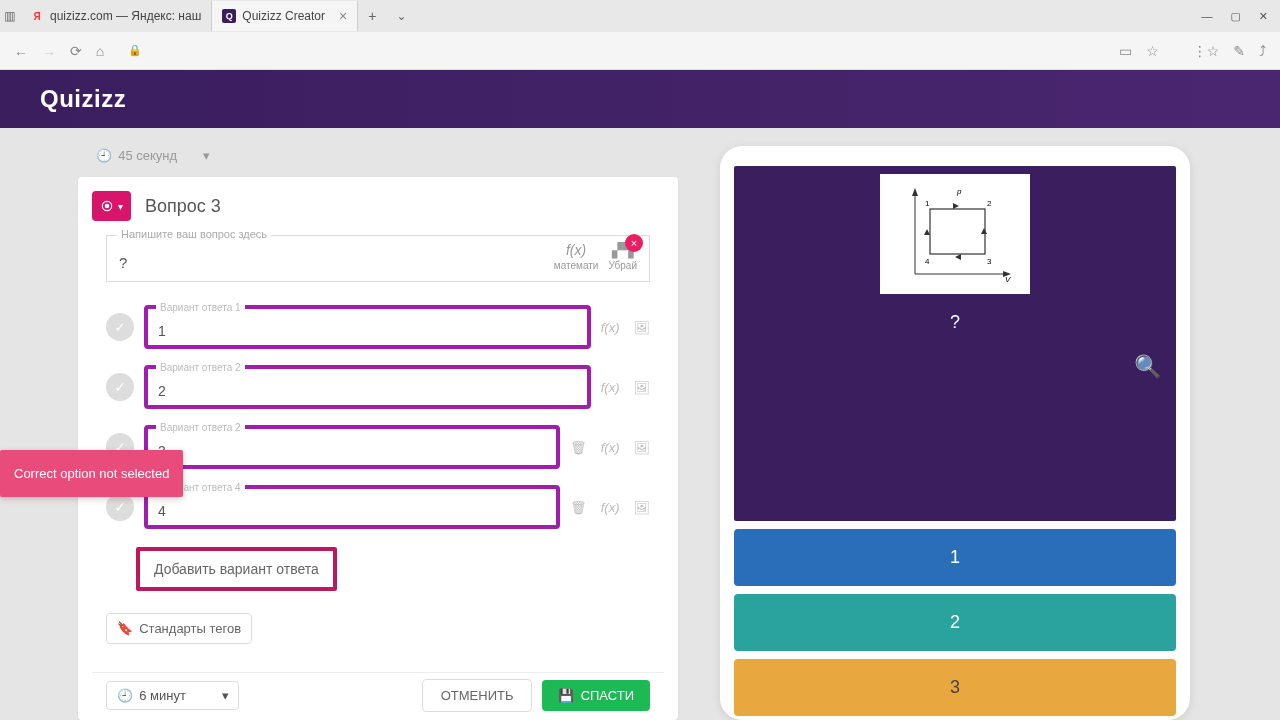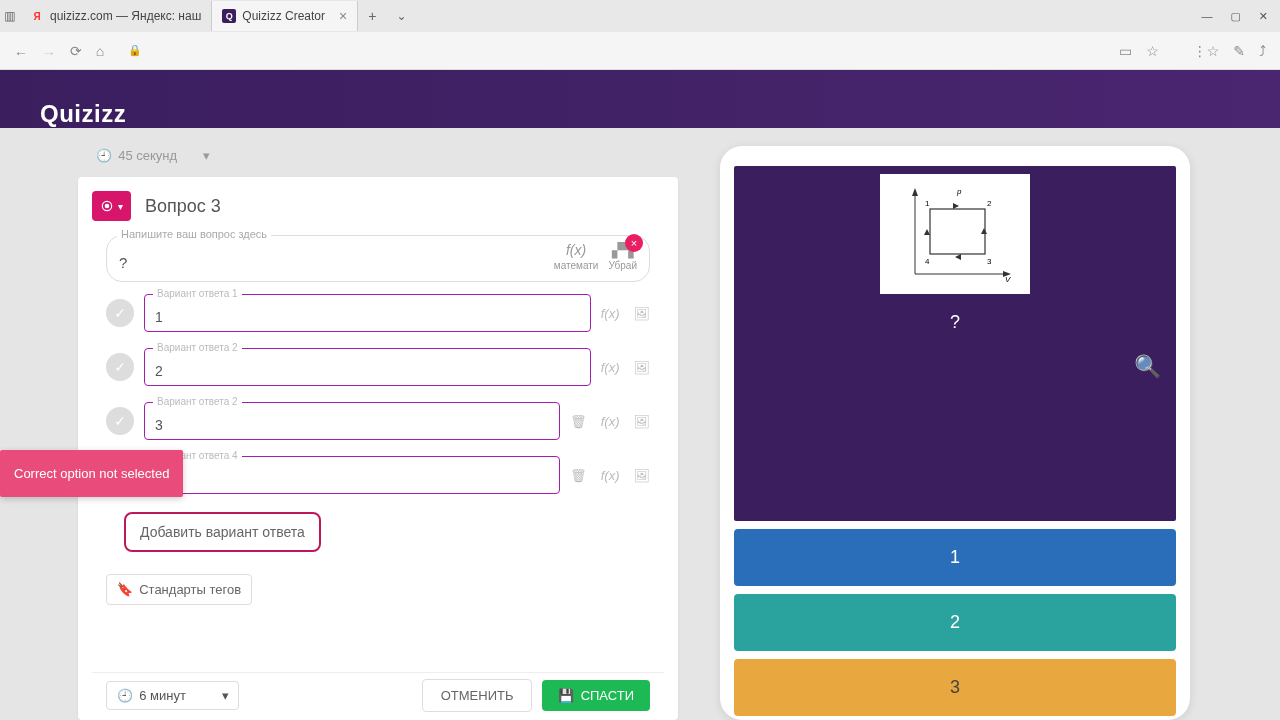--- a/index.html
+++ b/index.html
@@ -11,44 +11,44 @@
 .yandex-icon{color:#f33;font-weight:bold}
 .q-icon{background:#3a1e5e;color:#fff;border-radius:2px;width:14px;height:14px;display:flex;align-items:center;justify-content:center;font-size:9px;font-weight:bold}
 .tab-close{margin-left:8px;color:#888;font-size:14px}
 .newtab{padding:0 10px;color:#666;font-size:14px}
 .win-controls{margin-left:auto;display:flex;gap:18px;padding-right:12px;color:#555;font-size:11px}
 .navbar{height:38px;background:#f5f5f5;display:flex;align-items:center;padding:0 14px;gap:14px;border-bottom:1px solid #ddd}
 .nav-icon{color:#888;font-size:14px}
 .addr-wrap{flex:1;display:flex;align-items:center;gap:8px;padding:0 10px;color:#666;font-size:13px}
 .lock-icon{font-size:11px;color:#888}
 .nav-right{display:flex;gap:14px;color:#888;font-size:14px}
-.purple-bar{height:58px;background:linear-gradient(90deg,#3a1e5e,#4a2670);display:flex;align-items:flex-end;padding:0 40px}
+.purple-bar{height:58px;background:linear-gradient(90deg,#3a1e5e,#4a2670);display:flex;align-items:center;padding:0 40px}
 .logo{color:#fff;font-size:24px;font-weight:bold;letter-spacing:0.5px}
 .content{height:calc(720px - 32px - 38px - 58px);background:#e5e5e5;display:flex;padding:18px 90px 0 78px;position:relative}
 .left-col{width:600px;display:flex;flex-direction:column}
 .time-row{display:flex;align-items:center;gap:6px;color:#999;font-size:13px;padding:2px 18px 14px}
 .card{background:#fff;border-radius:4px;padding:14px 14px 0;box-shadow:0 1px 3px rgba(0,0,0,0.06);flex:1;display:flex;flex-direction:column}
 .q-header{display:flex;align-items:center;gap:14px;margin-bottom:14px}
 .q-type-btn{background:#d6156b;color:#fff;height:30px;border-radius:4px;display:flex;align-items:center;padding:0 8px;gap:4px}
 .q-type-btn svg{width:14px;height:14px}
 .q-title{color:#555;font-size:18px}
-.q-input-row{position:relative;border:1px solid #ddd;border-radius:16px;padding:6px 12px 10px;margin:0 14px 4px;display:flex;align-items:flex-end}
+.q-input-row{position:relative;border:1px solid #ddd;border-radius:0;padding:6px 12px 10px;margin:0 14px 15px;display:flex;align-items:flex-end}
 .q-input-label{position:absolute;top:-8px;left:10px;background:#fff;padding:0 4px;font-size:11px;color:#aaa}
 .q-input-val{flex:1;color:#555;font-size:15px;padding-top:12px}
 .close-badge{position:absolute;top:-8px;right:-6px;width:18px;height:18px;background:#e91e63;color:#fff;border-radius:50%;display:flex;align-items:center;justify-content:center;font-size:11px}
 .tool-col{display:flex;flex-direction:column;align-items:center;gap:2px;color:#999;font-size:10px;margin-left:10px}
 .tool-icon{font-size:14px;color:#999}
 .error-toast{position:absolute;top:322px;left:0;background:#e94b7a;color:#fff;padding:16px 14px;font-size:13px;border-radius:2px;box-shadow:0 2px 6px rgba(0,0,0,0.2);z-index:10}
 .answer-row{display:flex;align-items:center;gap:10px;margin:4px 14px;padding:4px 0}
 .check-circle{width:28px;height:28px;border-radius:50%;background:#ddd;display:flex;align-items:center;justify-content:center;color:#fff;font-size:14px;flex-shrink:0}
-.answer-input{flex:1;border:1px solid #a21caf;border-radius:4px;padding:6px 10px;position:relative}
+.answer-input{flex:1;border:4px solid #a21caf;border-radius:4px;padding:6px 10px;position:relative}
 .answer-label{position:absolute;top:-7px;left:8px;background:#fff;padding:0 4px;font-size:10px;color:#bbb}
 .answer-val{color:#555;font-size:14px;padding-top:8px}
 .answer-tools{display:flex;gap:14px;align-items:center;color:#bbb;font-size:13px}
-.add-option{border:2px solid #be185d;border-radius:8px;padding:10px 14px;color:#666;font-size:14px;margin:10px 32px;width:fit-content}
+.add-option{border:4px solid #be185d;border-radius:2px;padding:10px 14px;color:#666;font-size:14px;margin:10px 44px;width:fit-content}
 .standards{display:flex;align-items:center;gap:6px;border:1px solid #ddd;border-radius:4px;padding:7px 10px;color:#666;font-size:13px;width:fit-content;margin:12px 14px 4px}
 .bottom-row{display:flex;align-items:center;gap:10px;padding:6px 14px 8px;border-top:1px solid #eee;margin-top:auto}
 .duration-sel{border:1px solid #ddd;border-radius:4px;padding:6px 10px;display:flex;align-items:center;gap:6px;color:#555;font-size:13px}
 .btn-cancel{margin-left:auto;border:1px solid #ddd;background:#fff;border-radius:4px;padding:8px 18px;color:#666;font-size:13px}
 .btn-save{background:#1db954;color:#fff;border-radius:4px;padding:8px 16px;font-size:13px;display:flex;align-items:center;gap:6px}
 .preview{margin-left:42px;width:470px;background:#fff;border-radius:22px;padding:20px 14px;box-shadow:0 2px 10px rgba(0,0,0,0.1)}
 .preview-screen{background:#3a1e5e;border-radius:2px;padding:8px;height:355px;display:flex;flex-direction:column;position:relative}
 .preview-img{background:#fff;width:150px;height:120px;margin:0 auto;display:flex;align-items:center;justify-content:center}
 .preview-q{color:#fff;text-align:center;font-size:18px;margin:18px 0 8px}
 .zoom-icon{position:absolute;right:14px;top:188px;color:#ddd;font-size:22px}

